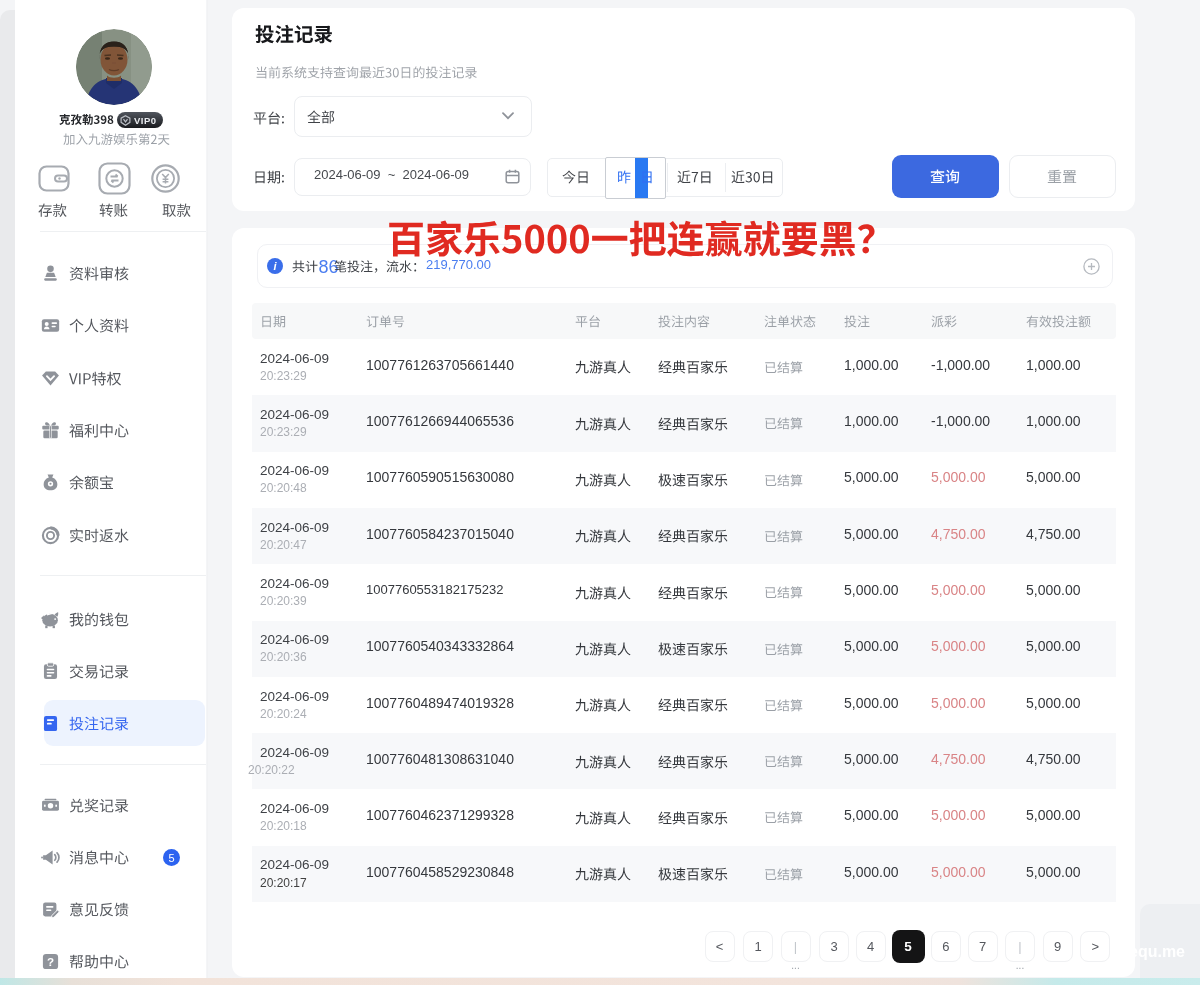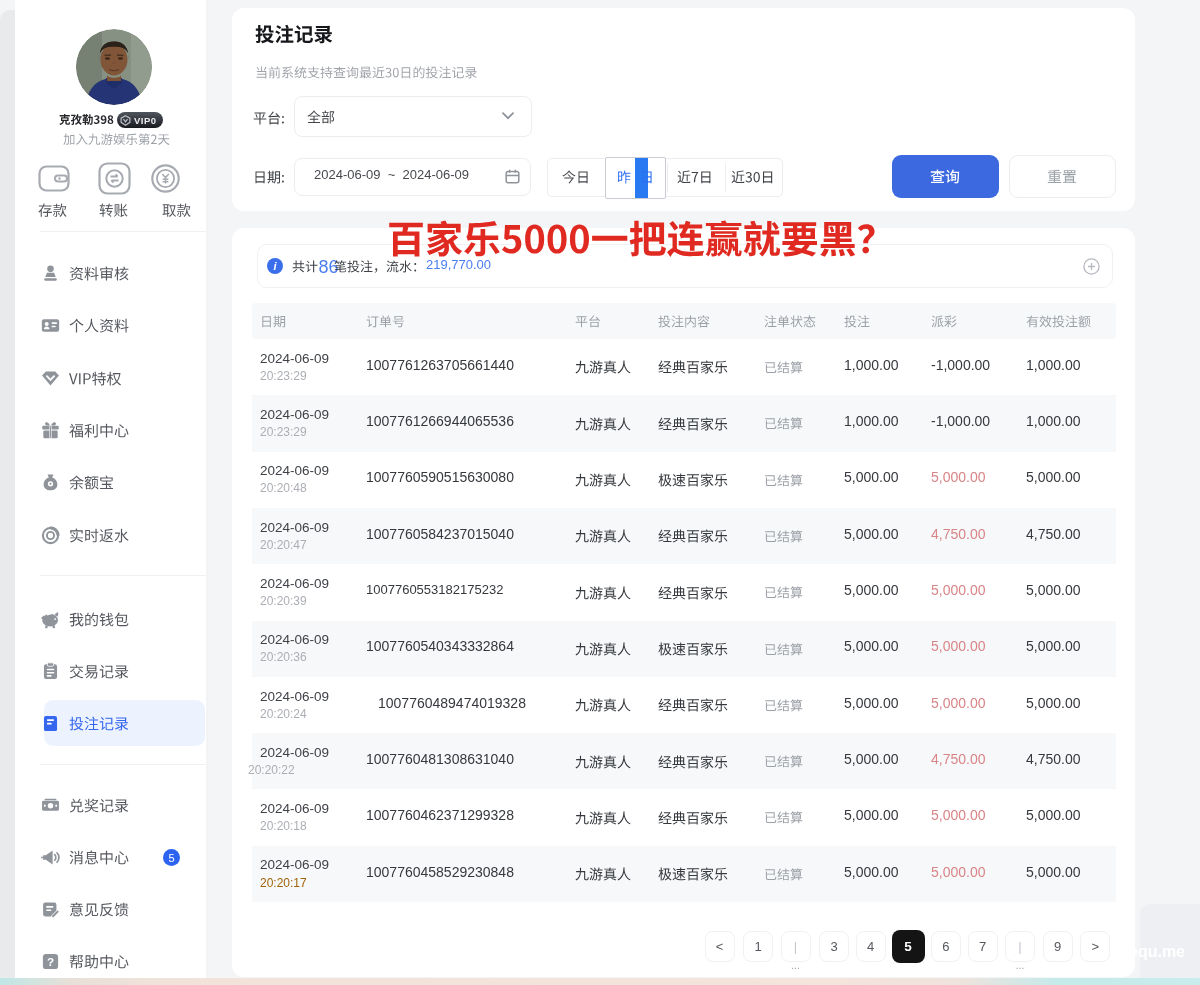--- a/index.html
+++ b/index.html
@@ -512,21 +512,21 @@
     <use href="#g43" fill="currentColor"></use>
   </svg>
 <svg style="position:absolute;left:764px;top:641.5px;color:#9ba0a7;overflow:visible" width="40" height="15.6" viewBox="0 -12.35 40 15.6">
     <use href="#g42" fill="currentColor"></use>
   </svg>
 <div class="t" style="left:844px;top:638.3px;font-size:14px;color:#35383d;font-weight:normal;">5,000.00</div>
 <div class="t" style="left:931px;top:638.3px;font-size:14px;color:#d98486;font-weight:normal;">5,000.00</div>
 <div class="t" style="left:1026px;top:638.3px;font-size:14px;color:#35383d;font-weight:normal;">5,000.00</div>
 <div class="t" style="left:260px;top:688.5px;font-size:13.5px;color:#3f4247;font-weight:normal;">2024-06-09</div>
 <div class="t" style="left:260px;top:706.6px;font-size:12px;color:#abaeb4;font-weight:normal;">20:20:24</div>
-<div class="t" style="left:378px;top:694.6px;font-size:14px;color:#35383d;font-weight:normal;">1007760489474019328</div>
+<div class="t" style="left:366px;top:694.6px;font-size:14px;color:#35383d;font-weight:normal;">1007760489474019328</div>
 <svg style="position:absolute;left:575px;top:697.2px;color:#35383d;overflow:visible" width="57" height="16.8" viewBox="0 -13.3 57 16.8">
     <use href="#g40" fill="currentColor"></use>
   </svg>
 <svg style="position:absolute;left:658px;top:697.2px;color:#35383d;overflow:visible" width="71" height="16.8" viewBox="0 -13.3 71 16.8">
     <use href="#g41" fill="currentColor"></use>
   </svg>
 <svg style="position:absolute;left:764px;top:697.8px;color:#9ba0a7;overflow:visible" width="40" height="15.6" viewBox="0 -12.35 40 15.6">
     <use href="#g42" fill="currentColor"></use>
   </svg>
 <div class="t" style="left:844px;top:694.6px;font-size:14px;color:#35383d;font-weight:normal;">5,000.00</div>
@@ -558,21 +558,21 @@
     <use href="#g41" fill="currentColor"></use>
   </svg>
 <svg style="position:absolute;left:764px;top:810.4px;color:#9ba0a7;overflow:visible" width="40" height="15.6" viewBox="0 -12.35 40 15.6">
     <use href="#g42" fill="currentColor"></use>
   </svg>
 <div class="t" style="left:844px;top:807.2px;font-size:14px;color:#35383d;font-weight:normal;">5,000.00</div>
 <div class="t" style="left:931px;top:807.2px;font-size:14px;color:#d98486;font-weight:normal;">5,000.00</div>
 <div class="t" style="left:1026px;top:807.2px;font-size:14px;color:#35383d;font-weight:normal;">5,000.00</div>
 <div style="position:absolute;left:252px;top:845.7px;width:864px;height:56.3px;background:#f7f8fa"></div>
 <div class="t" style="left:260px;top:857.4px;font-size:13.5px;color:#3f4247;font-weight:normal;">2024-06-09</div>
-<div class="t" style="left:260px;top:875.5px;font-size:12px;color:#a16207;font-weight:normal;">20:20:17</div>
+<div class="t" style="left:260px;top:875.5px;font-size:12px;color:#404040;font-weight:normal;">20:20:17</div>
 <div class="t" style="left:366px;top:863.5px;font-size:14px;color:#35383d;font-weight:normal;">1007760458529230848</div>
 <svg style="position:absolute;left:575px;top:866.1px;color:#35383d;overflow:visible" width="57" height="16.8" viewBox="0 -13.3 57 16.8">
     <use href="#g40" fill="currentColor"></use>
   </svg>
 <svg style="position:absolute;left:658px;top:866.1px;color:#35383d;overflow:visible" width="71" height="16.8" viewBox="0 -13.3 71 16.8">
     <use href="#g43" fill="currentColor"></use>
   </svg>
 <svg style="position:absolute;left:764px;top:866.7px;color:#9ba0a7;overflow:visible" width="40" height="15.6" viewBox="0 -12.35 40 15.6">
     <use href="#g42" fill="currentColor"></use>
   </svg>

